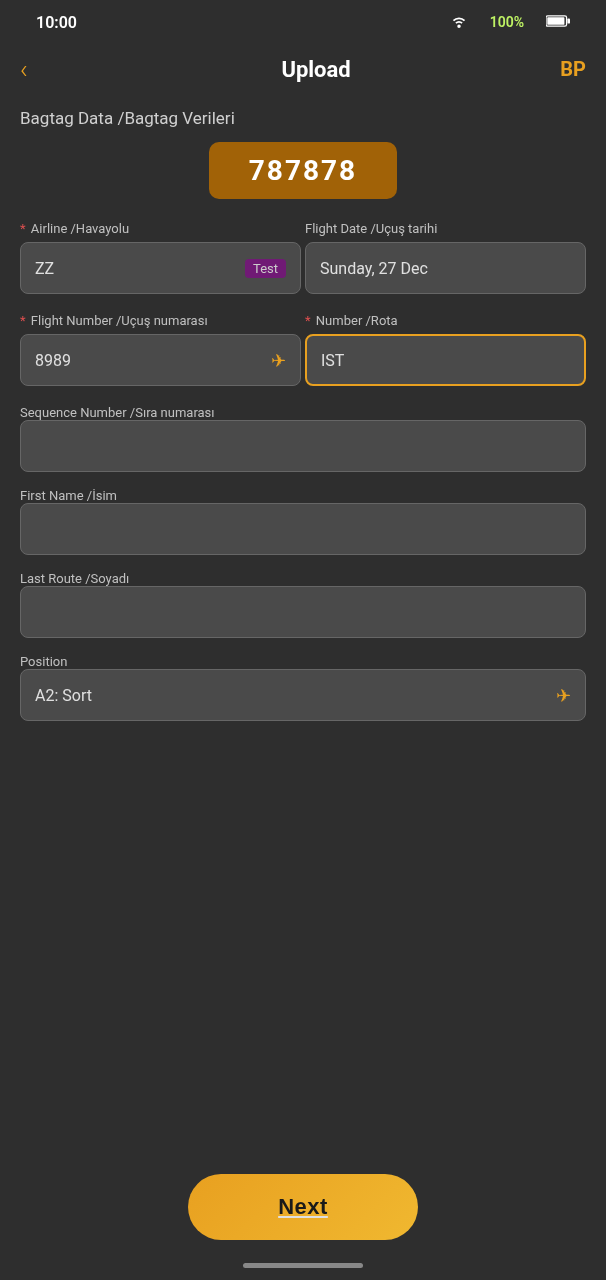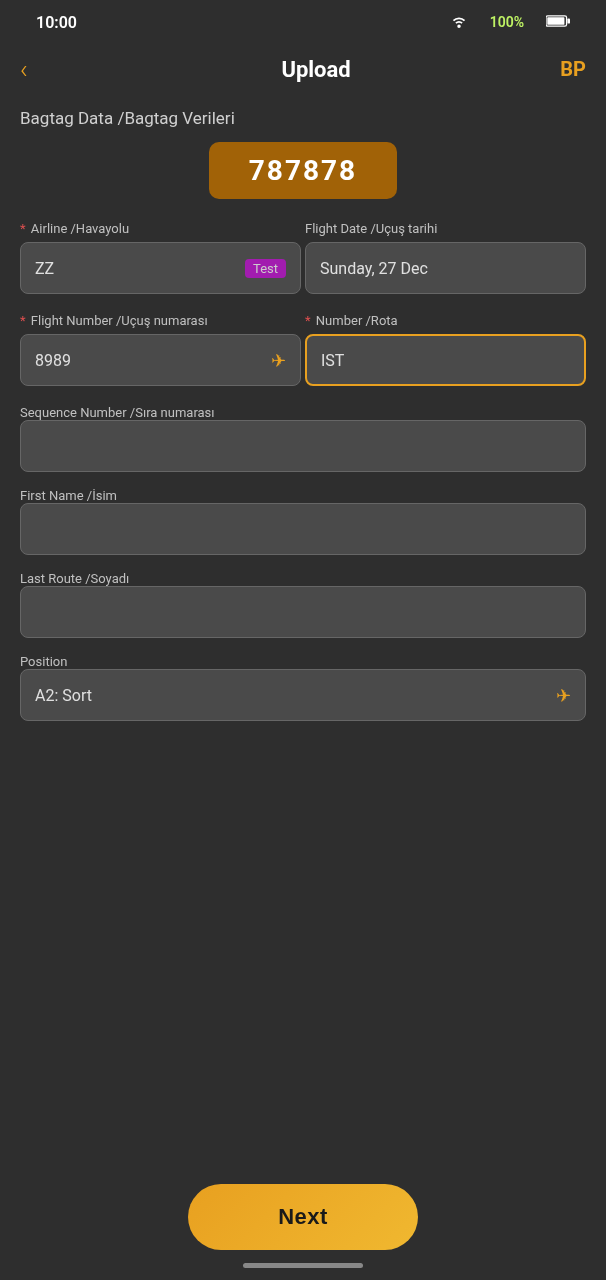--- a/index.html
+++ b/index.html
@@ -124,44 +124,45 @@
       color: #e0e0e0;
       display: flex;
       align-items: center;
       justify-content: space-between;
       min-height: 52px;
     }
     .field-input.active-border {
       border: 2px solid #e8a020;
     }
     .field-input .input-badge {
-      background-color: #a21caf;
+      background-color: #701a75;
       border-radius: 4px;
       padding: 2px 8px;
       font-size: 13px;
       color: #ccc;
       margin-left: 8px;
     }
     .plane-icon {
       color: #e8a020;
       font-size: 18px;
     }
 
     .single-field {
       margin-bottom: 16px;
     }
 
     
     .bottom-area {
       position: absolute;
-      bottom: 30px;
+      bottom: 40px;
       left: 0;
       right: 0;
       display: flex;
       justify-content: center;
+      text-decoration: underline;
     }
     .next-button {
       background: linear-gradient(135deg, #e8a020, #f0b830);
       border: none;
       border-radius: 50px;
       padding: 20px 90px;
       font-size: 22px;
       font-weight: 800;
       color: #1a1a1a;
       cursor: pointer;

